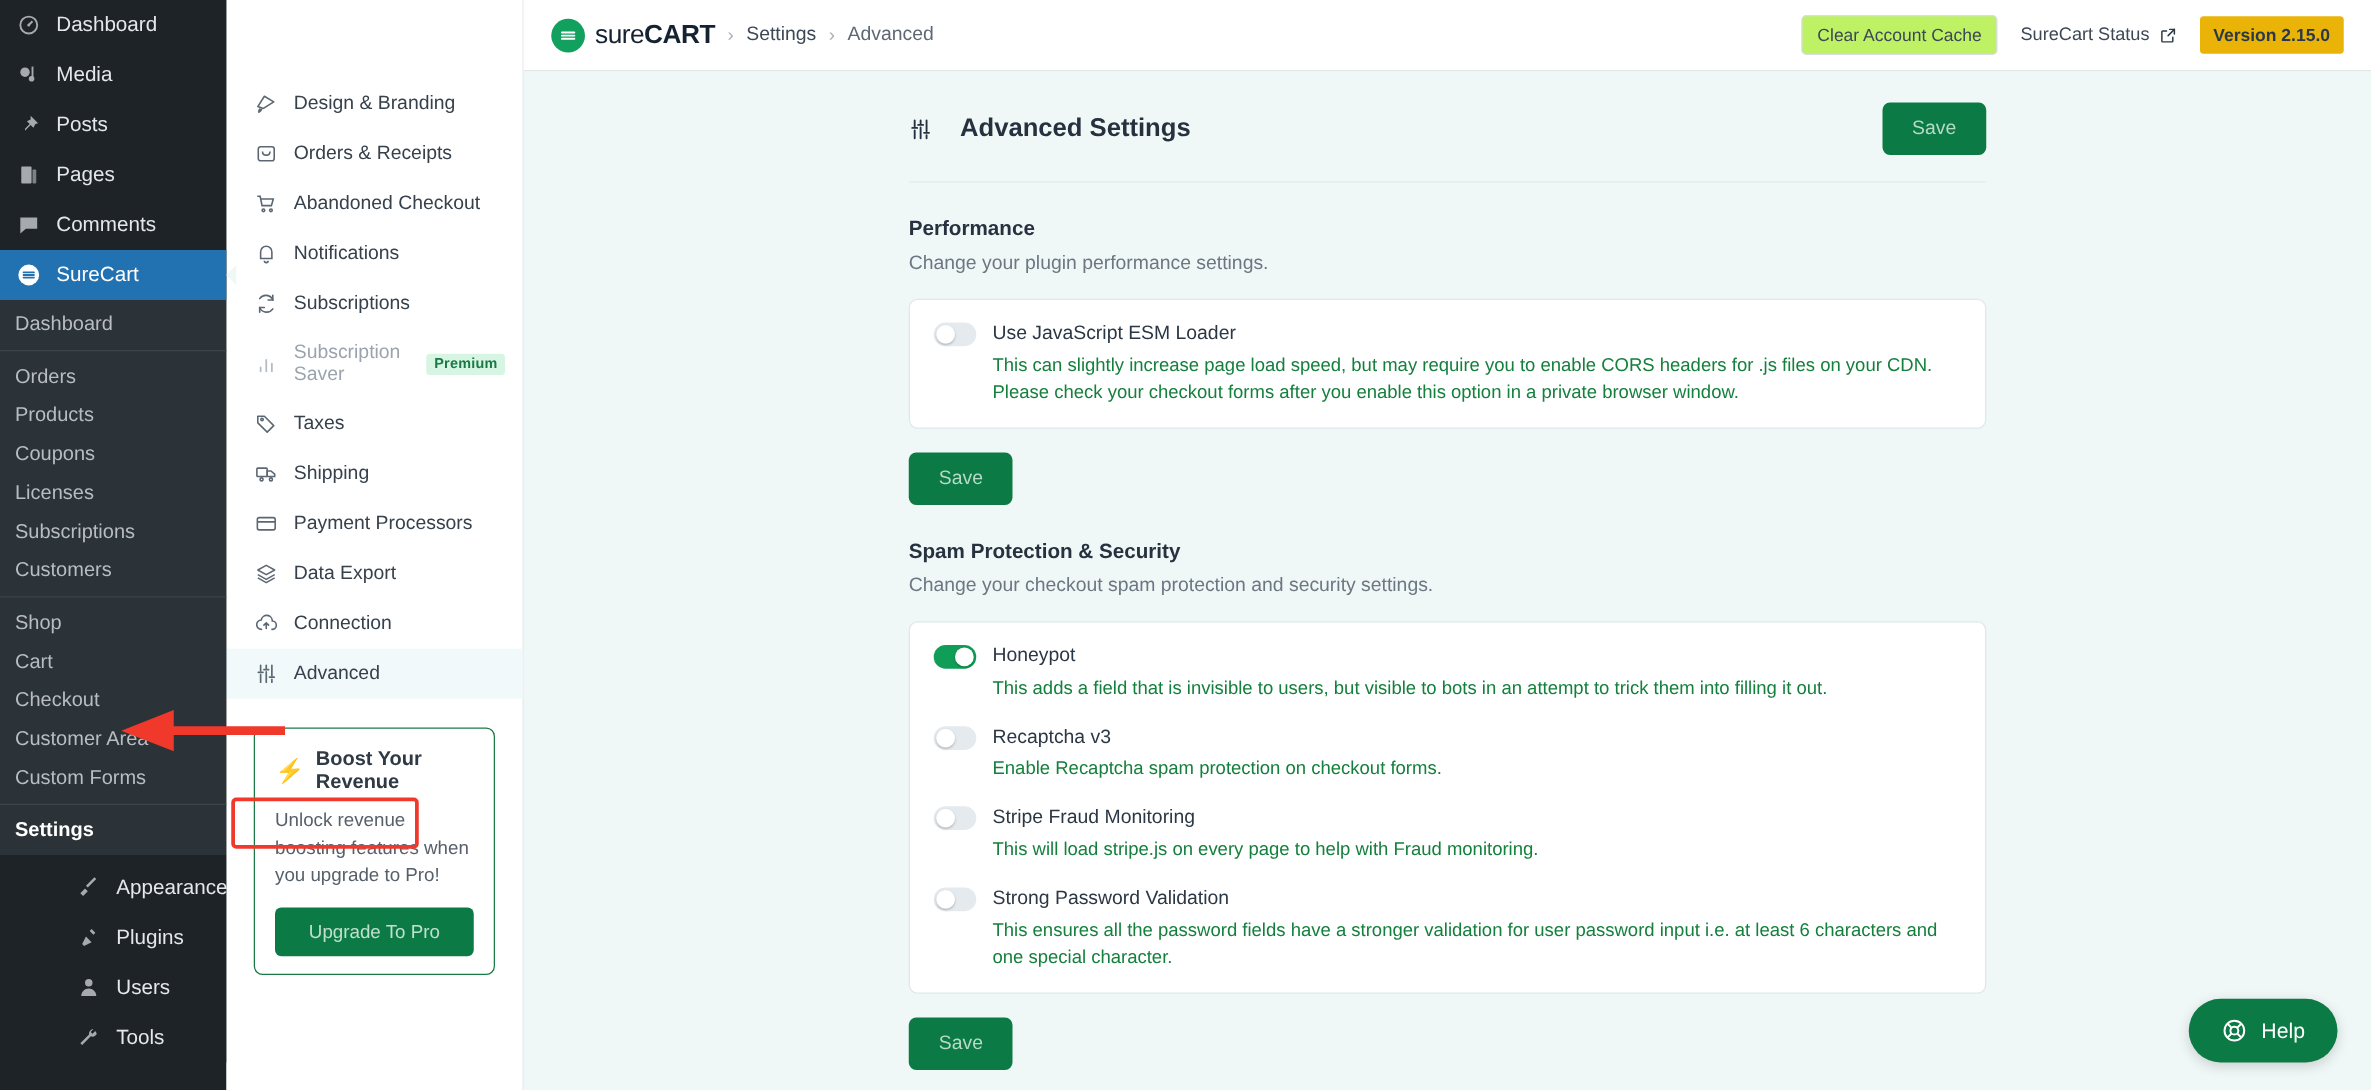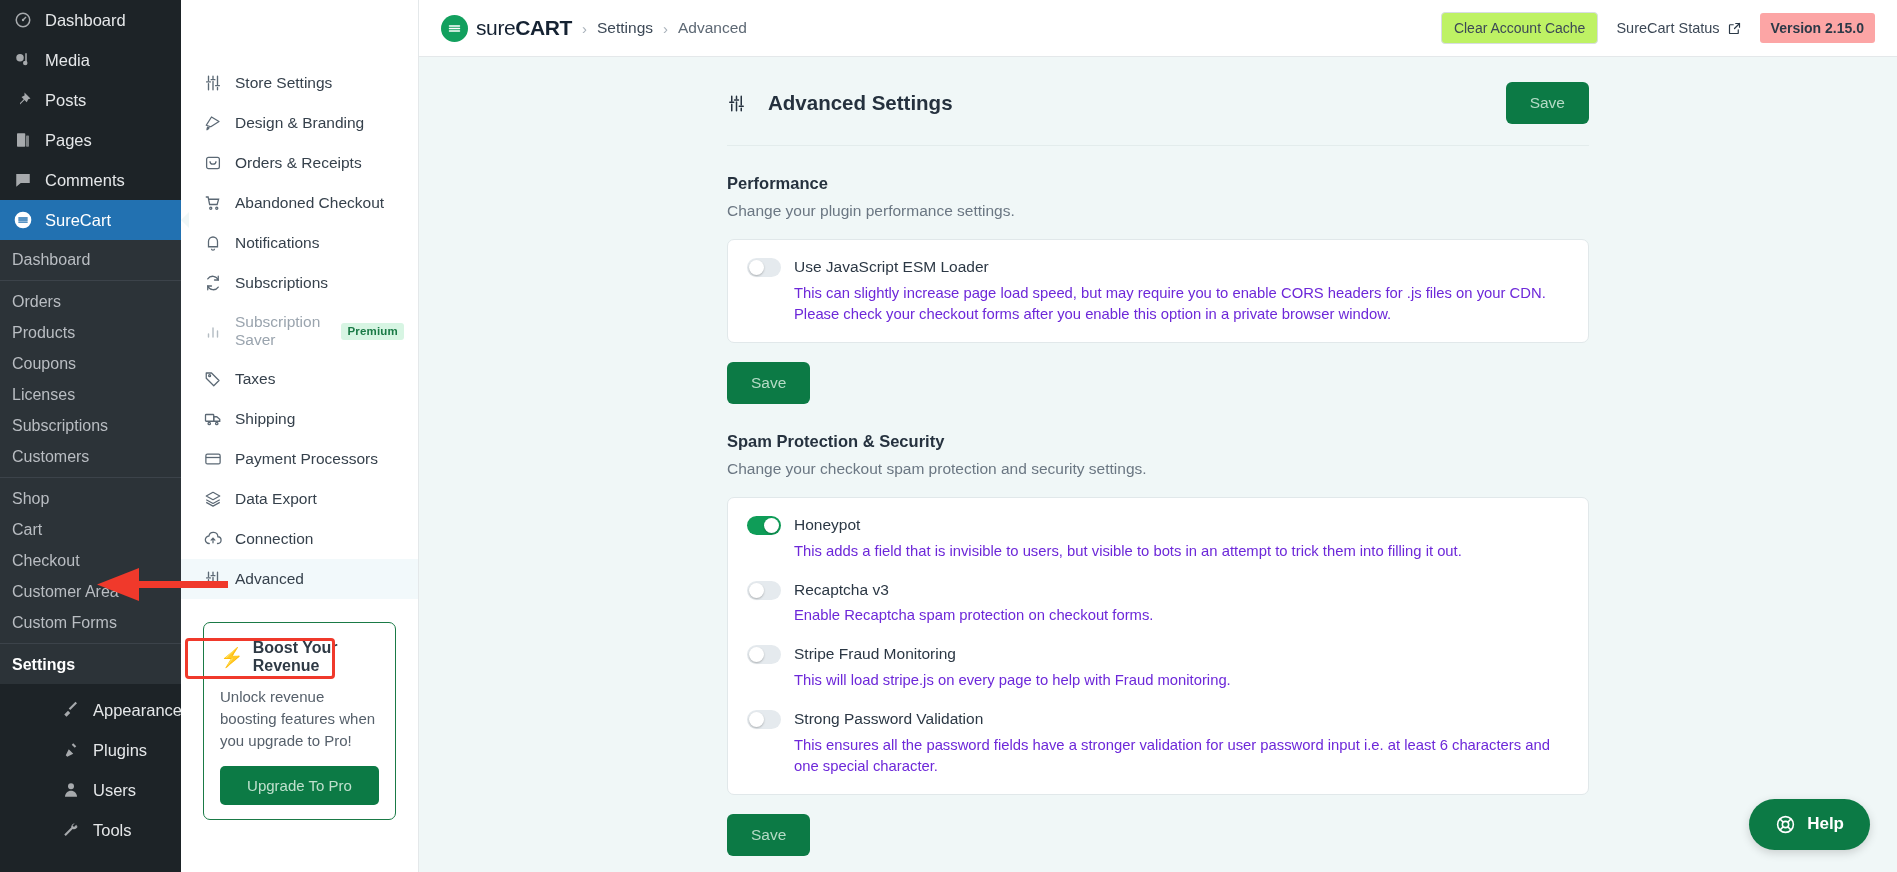--- a/index.html
+++ b/index.html
@@ -104,21 +104,21 @@
   .crumb-sep { color: #a8b1ba; margin: 0 10px; font-size: 15px; }
   .crumb { font-size: 15.5px; color: #3c4856; cursor: pointer; }
   .crumb.last { color: #5d6874; }
   .topbar-right { margin-left: auto; display: flex; align-items: center; gap: 18px; }
   .btn-outline {
     border: 1px solid #d7dde2; background: #bef264; border-radius: 4px;
     padding: 7px 12px; font-size: 14px; color: #3c4856; cursor: pointer;
     font-family: inherit;
   }
   .status-link { display:flex; align-items:center; gap: 7px; font-size: 14.5px; color: #3c4856; cursor: pointer; }
-  .ver-badge { background: #fca5a5; color: #2b3947; font-size: 14px; padding: 7px 11px; border-radius: 3px; font-weight: 600;}
+  .ver-badge { background: #eab308; color: #2b3947; font-size: 14px; padding: 7px 11px; border-radius: 3px; font-weight: 600;}
 
   
   .content {
     position: absolute; top: 57px; left: 0; right: 0; bottom: 0;
     overflow: hidden;
   }
   .content-inner { width: 862px; margin: 0 auto; padding: 25px 0 0 0; }
   .page-head { display: flex; align-items: center; padding-bottom: 21px; border-bottom: 1px solid #e3ecec; }
   .page-title { display: flex; align-items: center; gap: 22px; font-size: 20.5px; font-weight: bold; color: #25313e; }
   .btn-save {
@@ -130,21 +130,21 @@
   .sec-title { font-size: 16.5px; font-weight: bold; color: #26323f; }
   .sec-sub { margin-top: 9px; font-size: 15.5px; color: #6b7783; }
   .card {
     margin-top: 19px; background: #fff; border: 1px solid #e1e8ea;
     border-radius: 7px; padding: 17px 19px 17px 19px;
   }
   .opt { display: flex; gap: 13px; }
   .opt + .opt { margin-top: 18px; }
   .opt-body { flex: 1; }
   .opt-label { font-size: 15.5px; color: #2b3744; line-height: 1.15; padding-top: 1px; }
-  .opt-desc { margin-top: 7px; font-size: 14.8px; color: #6d28d9; line-height: 1.42; }
+  .opt-desc { margin-top: 7px; font-size: 14.8px; color: #15803d; line-height: 1.42; }
   .toggle {
     width: 34px; height: 19px; border-radius: 10px; background: #e5eaee;
     position: relative; flex: 0 0 34px; margin-top: 1px; cursor: pointer;
   }
   .toggle .knob {
     position: absolute; top: 2px; left: 2px; width: 15px; height: 15px;
     border-radius: 50%; background: #fff; box-shadow: 0 1px 2px rgba(0,0,0,.25);
     transition: left .15s;
   }
   .toggle.on { background: #0f9d58; }
@@ -152,24 +152,23 @@
   .btn-save-sm {
     margin-top: 19px; background: #0c7a45; color: #b5dbc6; border: none;
     border-radius: 6px; padding: 12px 24px; font-size: 15.5px; cursor: pointer;
     font-family: inherit;
   }
 
   
   .help-btn {
     position: absolute; right: 27px; bottom: 22px;
     background: #0c7a45; color: #fff; border: none; border-radius: 28px;
-    padding: 15px 26px; font-size: 17px; display: flex; align-items: flex-start; gap: 11px;
+    padding: 15px 26px; font-size: 17px; display: flex; align-items: center; gap: 11px;
     cursor: pointer; font-family: inherit; box-shadow: 0 3px 10px rgba(0,0,0,.16);
     z-index: 9;
-    font-weight: bold;
   }
 
   
   .arrow-ann { position: absolute; left: 95px; top: 565px; z-index: 20; pointer-events: none; }
   svg { display: block; }
 </style>
 </head>
 <body>
 
 <div class="app">
@@ -290,29 +289,20 @@
             </svg>
         </span>
         <span>Tools</span>
       </div>
     </div>
   </div>
 
   <div class="settings-col">
     <div class="snav">
 
-      <div class="snav-item">
-        <span class="s-ico">
-          <svg width="18" height="18" viewBox="0 0 24 24" fill="none" stroke="currentColor" stroke-width="1.8" stroke-linecap="round">
-              <path d="M6 3v6M6 13v8M12 3v3M12 10v11M18 3v11M18 18v3"></path>
-              <path d="M3.5 10.5h5M9.5 7.5h5M15.5 15.5h5"></path>
-            </svg>
-        </span>
-        <span>Store Settings</span>
-      </div>
 
       <div class="snav-item">
         <span class="s-ico">
           <svg width="18" height="18" viewBox="0 0 24 24" fill="none" stroke="currentColor" stroke-width="1.7" stroke-linejoin="round">
               <path d="M3 15l7-11 10 6-11 7-6-2z"></path>
               <path d="M7 17c0 2-1 3-3 4 0-2 .6-3 1.5-4"></path>
             </svg>
         </span>
         <span>Design &amp; Branding</span>
       </div>

